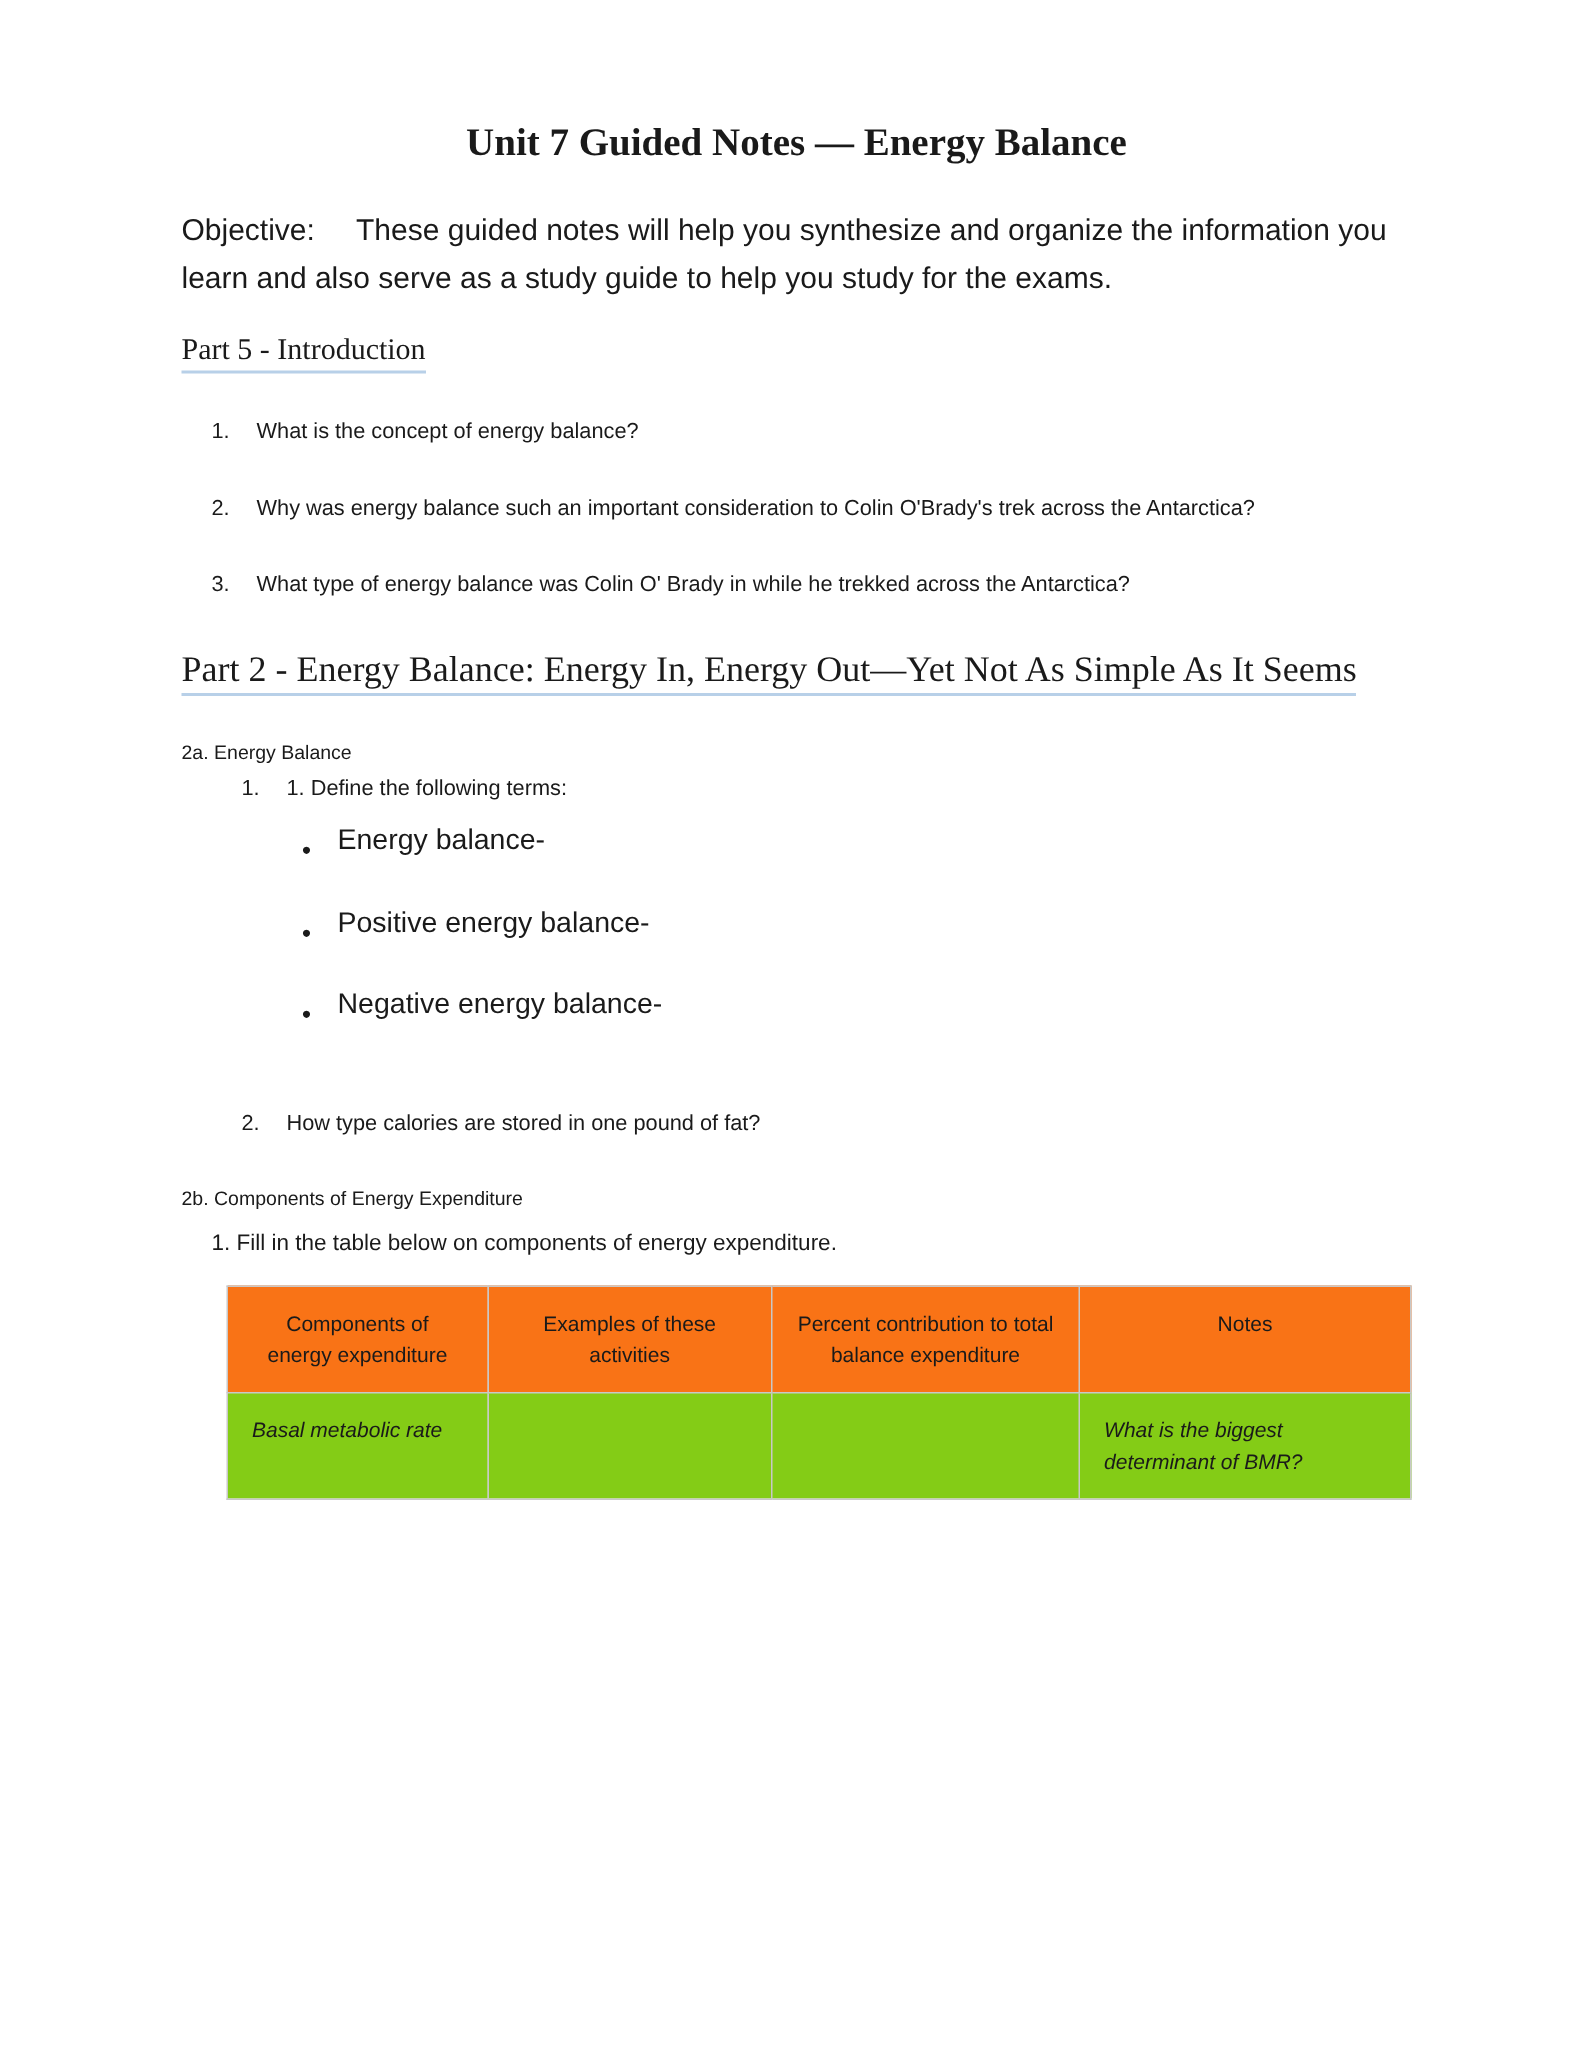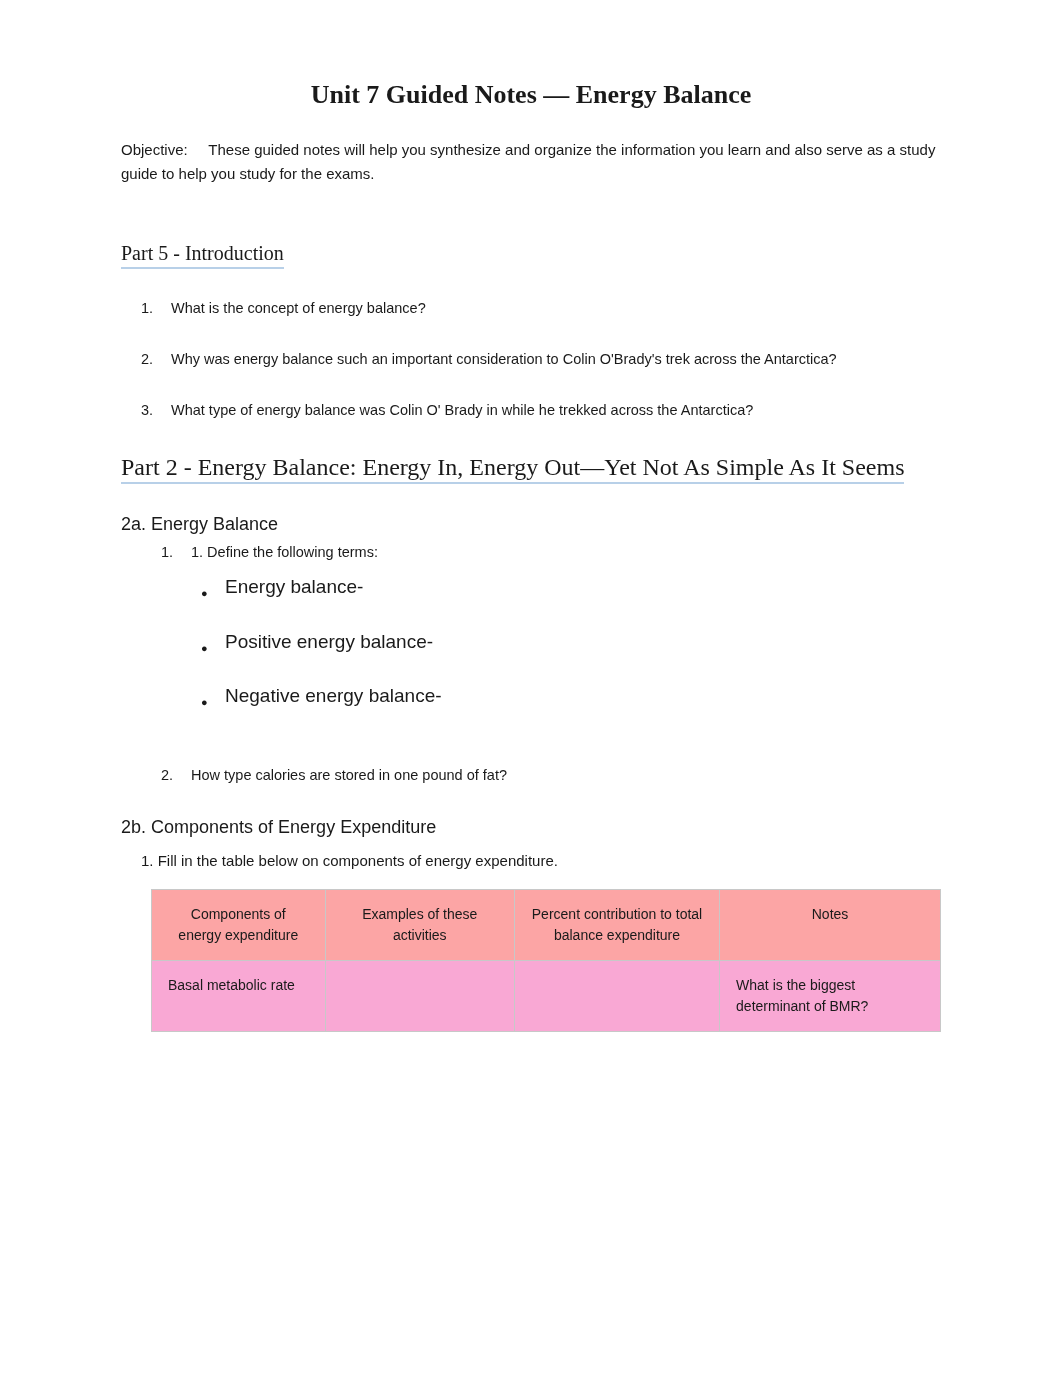--- a/index.html
+++ b/index.html
@@ -25,23 +25,23 @@
 
     .doc-title {
       text-align: center;
       font-size: 26px;
       font-weight: 700;
       margin-bottom: 28px;
       font-family: Georgia, 'Times New Roman', serif;
     }
 
     .objective {
-      font-size: 15px;
+      font-size: 20px;
       line-height: 1.6;
-      margin-bottom: 56px;
+      margin-bottom: 20px;
     }
 
     .objective-label {
       font-weight: normal;
     }
 
     .part-heading {
       font-size: 20px;
       font-weight: 400;
       font-family: Georgia, 'Times New Roman', serif;
@@ -112,21 +112,21 @@
     }
 
     .bullet-list li::before {
       content: "●";
       font-size: 11px;
       margin-top: 3px;
       min-width: 14px;
     }
 
     .section-label {
-      font-size: 18px;
+      font-size: 13px;
       font-weight: 400;
       margin-bottom: 6px;
       margin-top: 30px;
     }
 
     .sub-section {
       padding-left: 20px;
     }
 
     .table-wrapper {
@@ -142,30 +142,31 @@
 
     table th, table td {
       border: 1px solid #c8c8c8;
       padding: 14px 16px;
       font-size: 14px;
       vertical-align: top;
       line-height: 1.5;
     }
 
     table thead tr {
-      background-color: #fca5a5;
+      background-color: #f97316;
       padding-left: 47px;
     }
 
     table th {
       font-weight: 400;
     }
 
     table tbody tr {
-      background-color: #f9a8d4;
+      background-color: #84cc16;
+      font-style: italic;
     }
 
     table tbody td {
       min-height: 80px;
     }
 
     .col-components { width: 22%; }
     .col-examples { width: 24%; }
     .col-percent { width: 26%; }
     .col-notes { width: 28%; }

